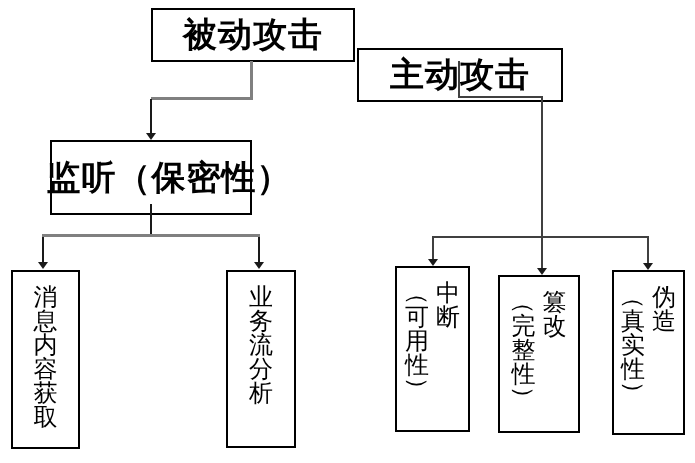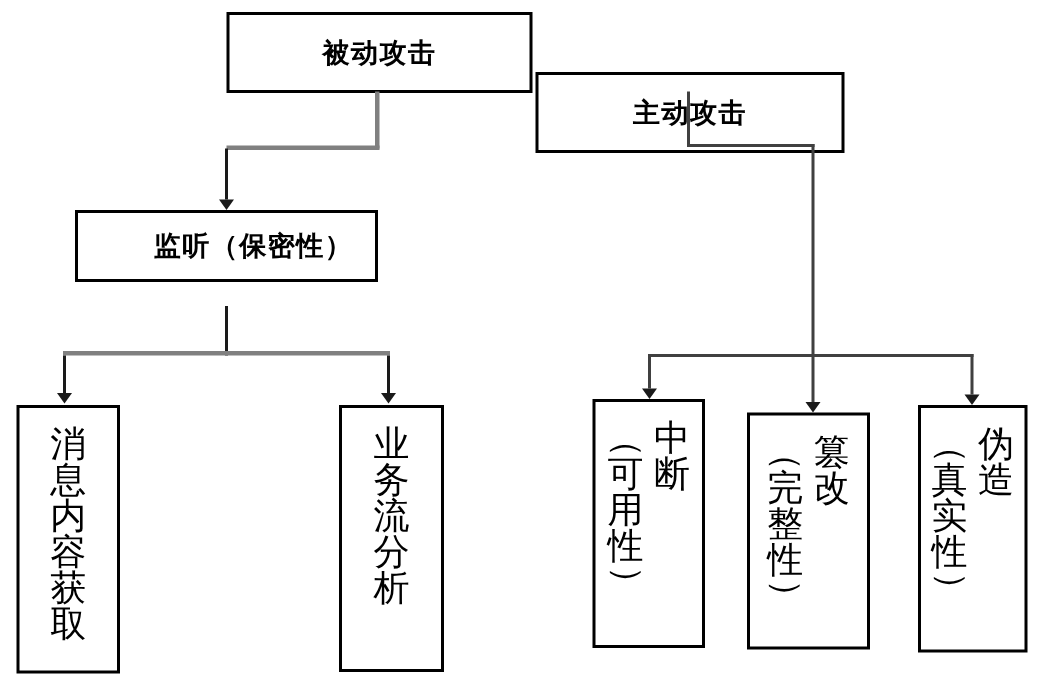--- a/index.html
+++ b/index.html
@@ -4,21 +4,21 @@
 <style>
   html,body{margin:0;padding:0;background:#ffffff;}
   #stage{
     position:relative;width:695px;height:463px;background:#ffffff;overflow:hidden;
     font-family:"Liberation Sans","DejaVu Sans",sans-serif;color:#000;
   }
   
   .hnode{
     position:absolute;box-sizing:border-box;background:#fff;border:2px solid #000;
     display:flex;align-items:center;justify-content:center;
-    font-weight:700;font-size:18px;letter-spacing:1px;white-space:nowrap;
+    font-weight:700;font-size:34px;letter-spacing:1px;white-space:nowrap;
   }
   
   .vnode{
     position:absolute;box-sizing:border-box;background:#fff;border:2px solid #000;
     display:flex;flex-direction:row-reverse;justify-content:center;align-items:flex-start;
     gap:6px;padding-top:13px;
   }
   .vcol{display:flex;flex-direction:column;align-items:center;}
   .vch{
     display:block;width:25px;height:24px;line-height:24px;
@@ -39,21 +39,21 @@
 </style>
 </head>
 <body>
 
 <div id="stage">
 
   <div class="hnode" style="left:151px;top:8px;width:204px;height:54px;">被动攻击</div>
 
   <div class="hnode" style="left:357px;top:8px;width:206px;height:54px;margin-top:40px;">主动攻击</div>
 
-  <div class="hnode" style="left:50px;top:140px;width:202px;height:48px;padding-left:36px;">监听（保密性）</div>
+  <div class="hnode" style="left:50px;top:140px;width:202px;height:75px;padding-left:36px;">监听（保密性）</div>
 
   <div class="vnode" style="left:11px;top:270px;width:69px;height:179px;">
       <div class="vcol">
         <span class="vch">消</span>
         <span class="vch">息</span>
         <span class="vch">内</span>
         <span class="vch">容</span>
         <span class="vch">获</span>
         <span class="vch">取</span>
       </div>

